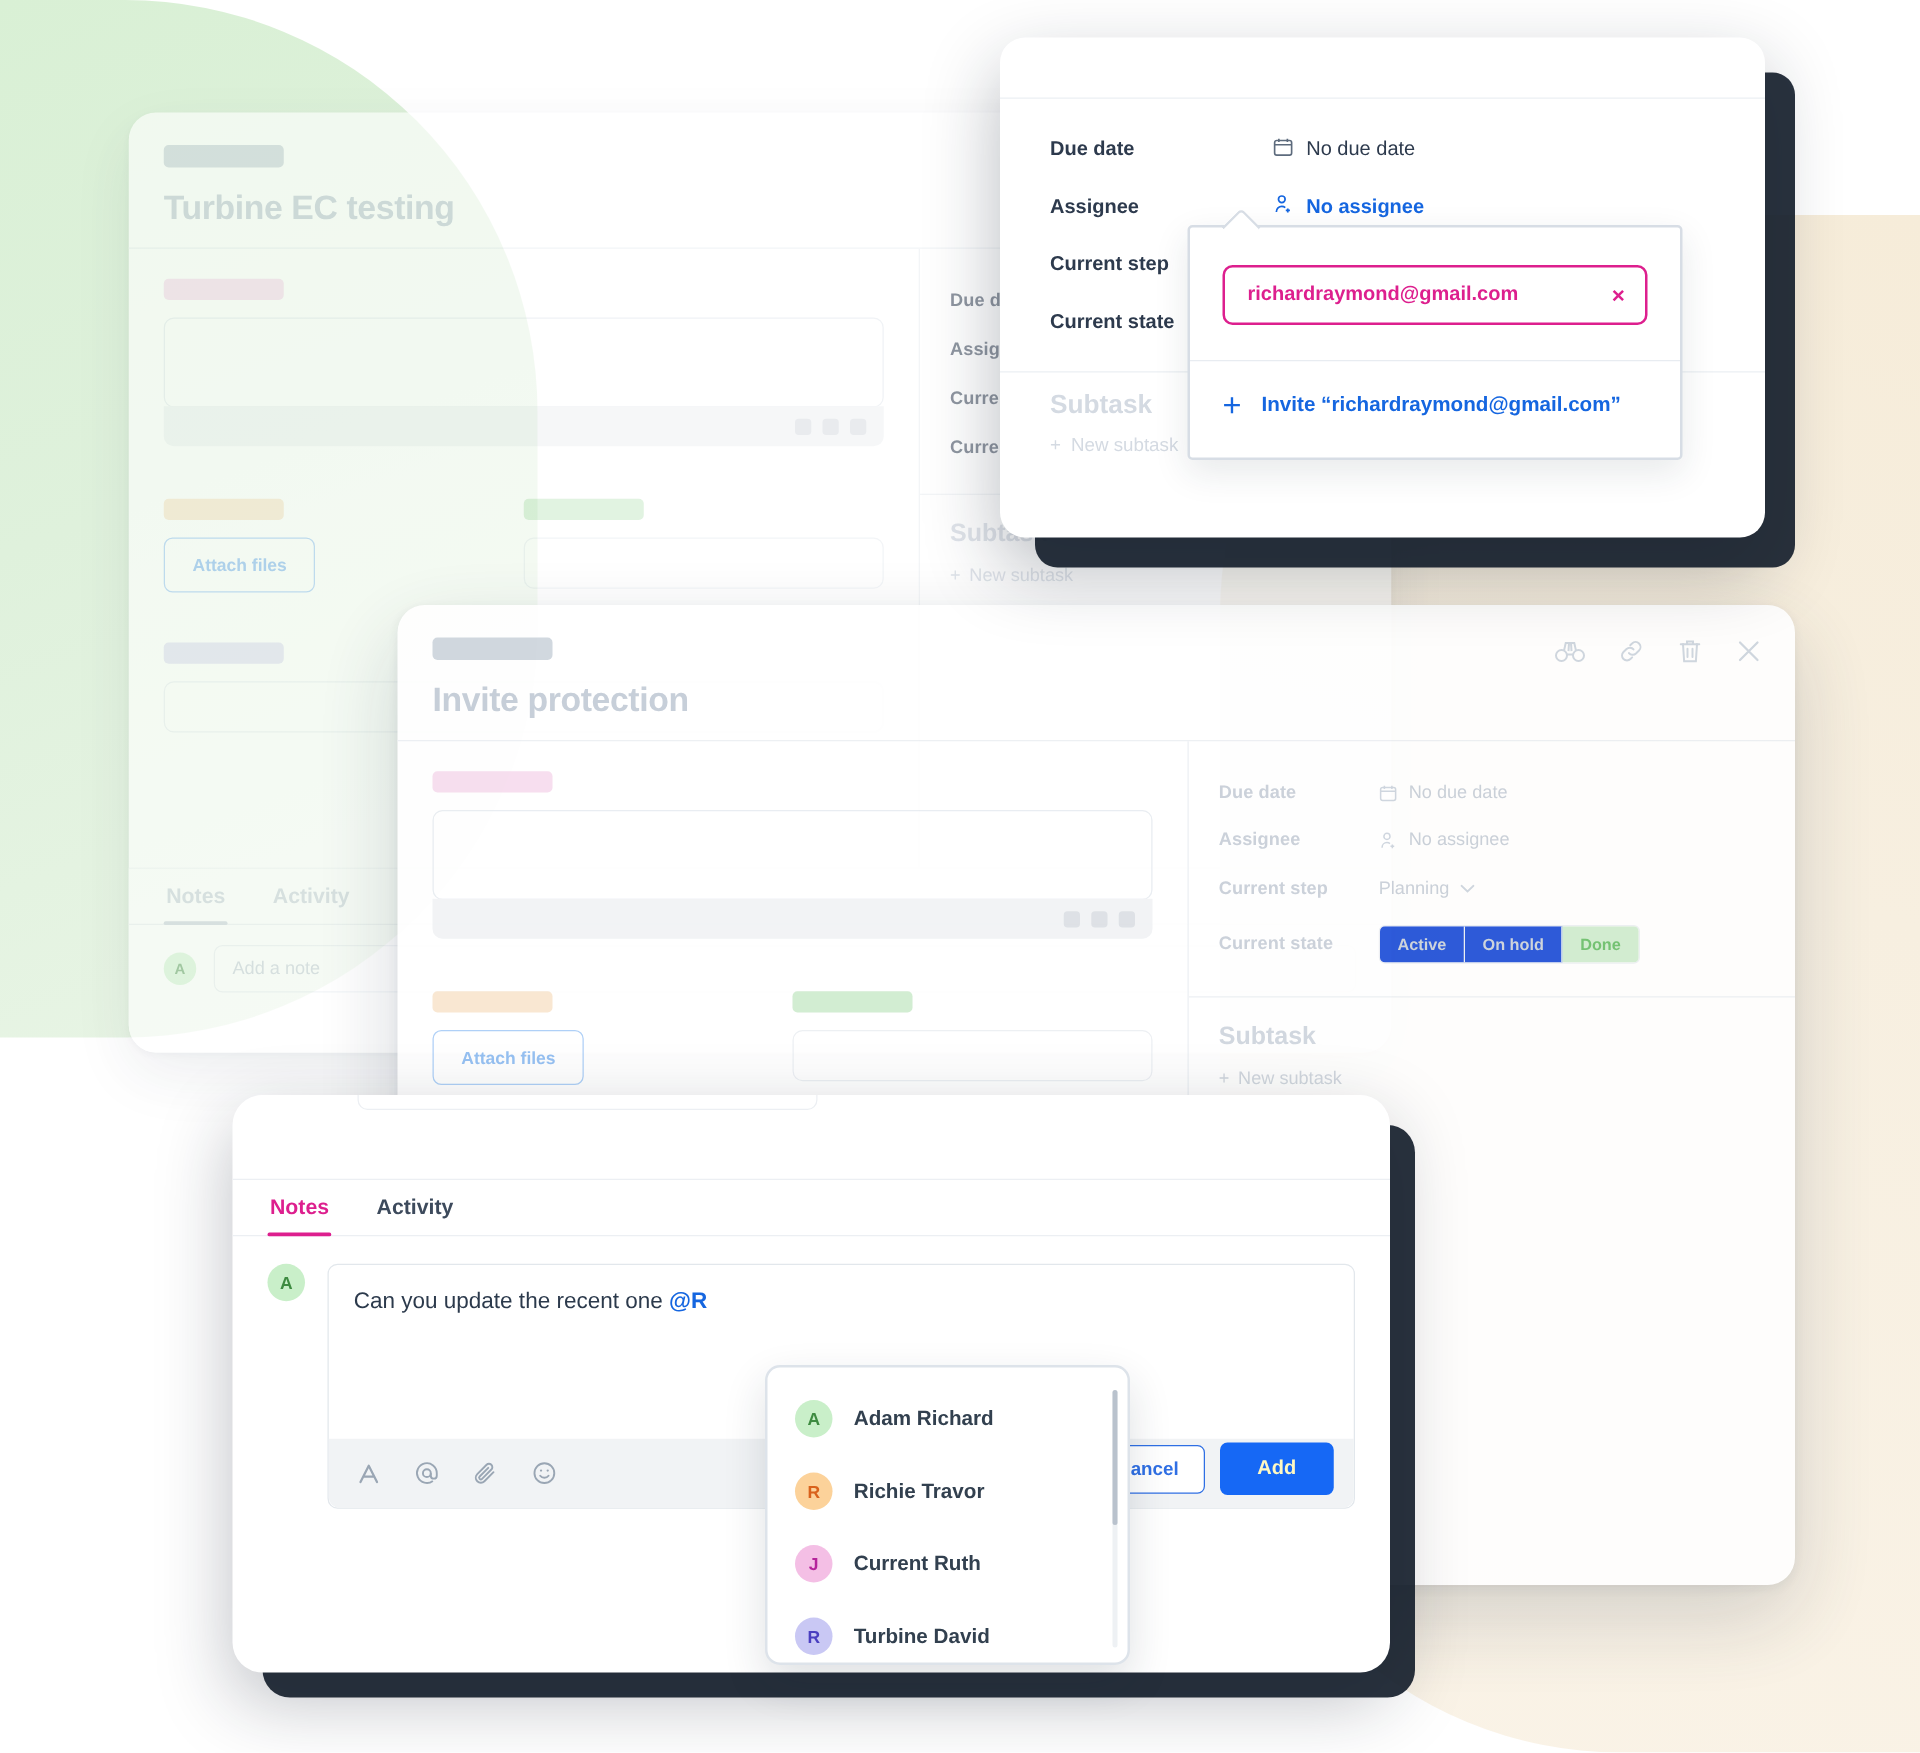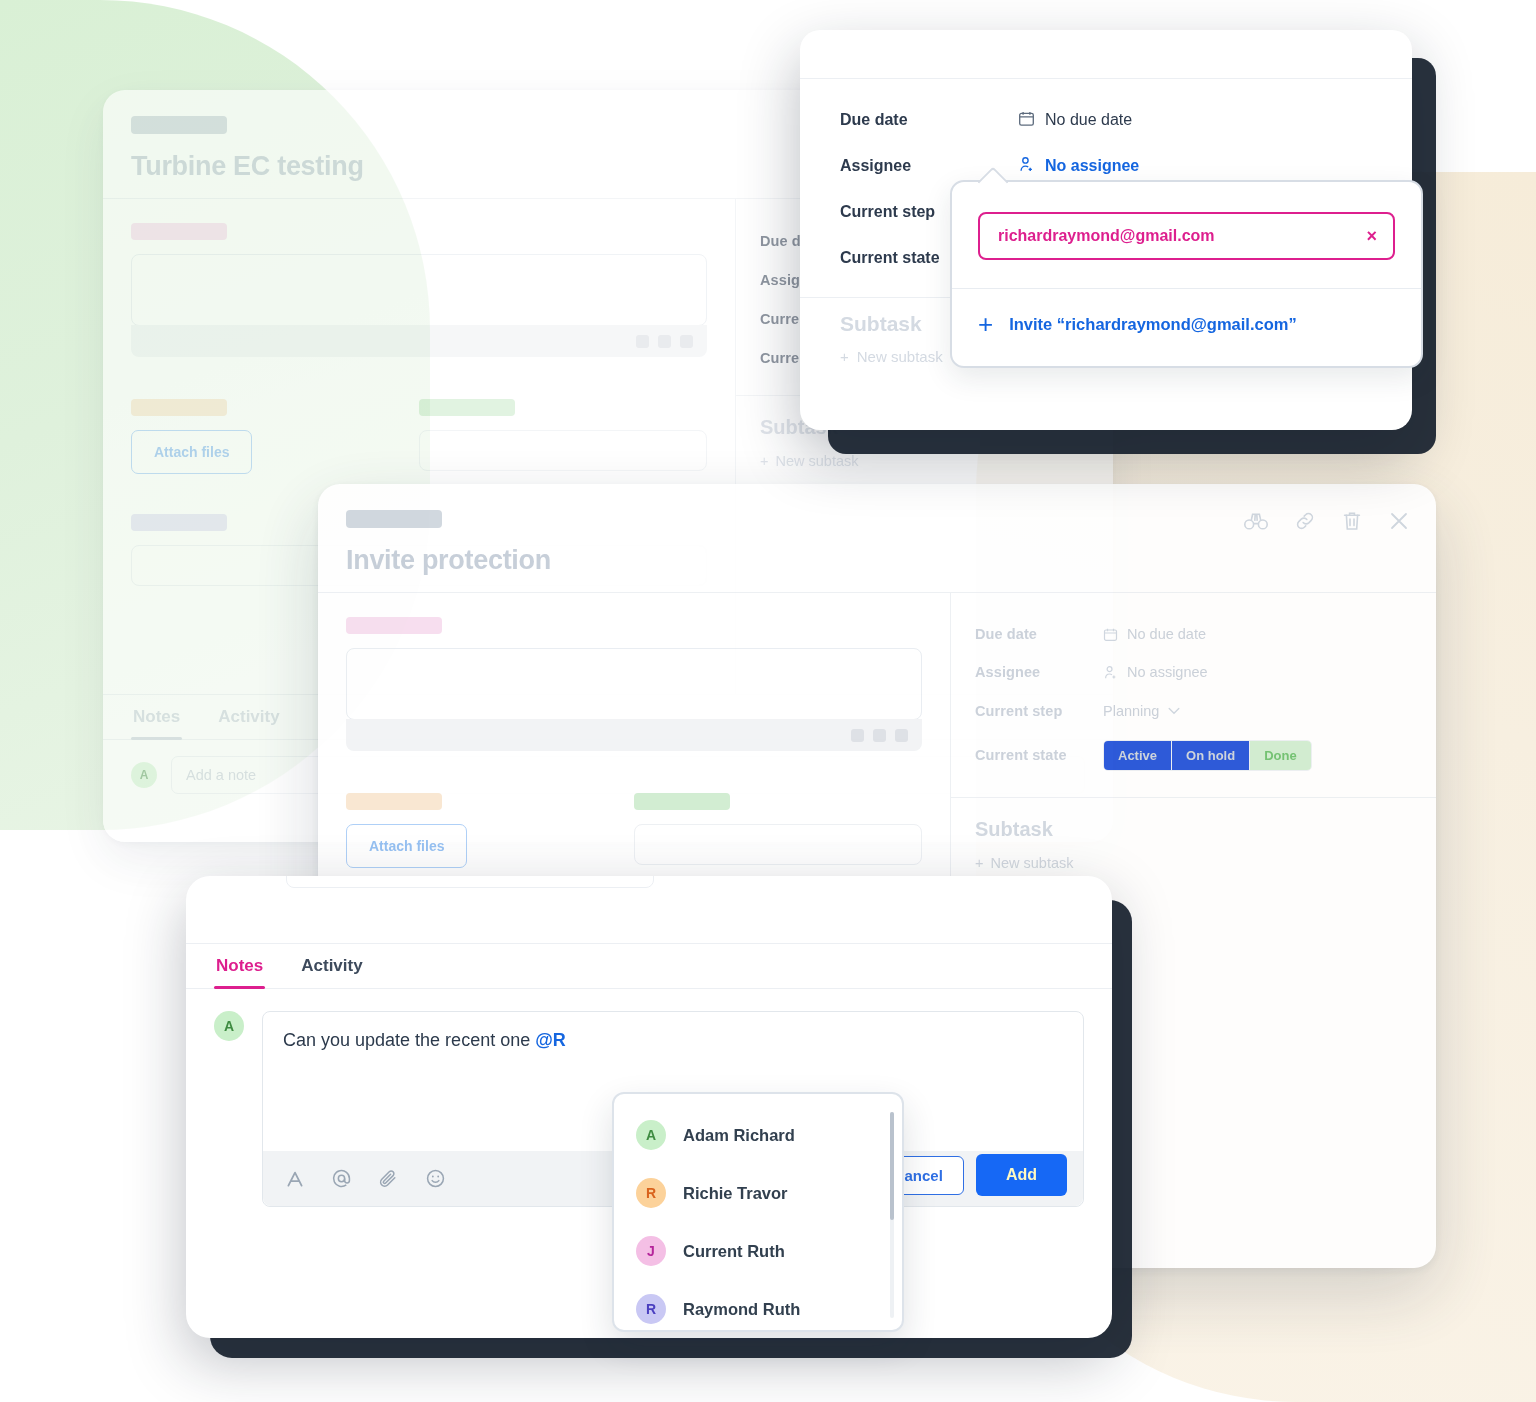--- a/index.html
+++ b/index.html
@@ -181,24 +181,24 @@
   .ap-label { width: 178px; font-size: 16px; font-weight: 600; color: #2d3a4d; }
   .ap-value { font-size: 16px; color: #2d3a4d; display: flex; align-items: center; gap: 10px; }
   .ap-value.link { color: #1566e0; font-weight: 700; }
   .ap-sub { font-size: 21px; font-weight: 700; color: #d4dae2; padding: 14px 40px 0 40px; }
   .ap-new { font-size: 15px; color: #d4dae2; padding: 12px 40px 0 40px; display: flex; align-items: center; gap: 8px; }
 
   
   #invite-pop {
     position: absolute;
     left: 950px; top: 180px;
-    width: 473px; height: 188px;
+    width: 396px; height: 188px;
     background: #fff;
     border: 2px solid #d7dde5;
-    border-radius: 14px;
+    border-radius: 4px;
     box-shadow: 0 10px 28px rgba(30,45,60,.10);
   }
   #invite-pop .caret {
     position: absolute; left: 30px; top: -11px;
     width: 22px; height: 22px; background: #fff;
     border-left: 2px solid #d7dde5; border-top: 2px solid #d7dde5;
     transform: rotate(45deg);
     border-top-left-radius: 4px;
   }
   .email-chip {
@@ -585,19 +585,19 @@
     <div class="mention-item">
       <span class="avatar av-orange">R</span>
       <span class="mention-name">Richie Travor</span>
     </div>
     <div class="mention-item">
       <span class="avatar av-pink">J</span>
       <span class="mention-name">Current Ruth</span>
     </div>
     <div class="mention-item">
       <span class="avatar av-purple">R</span>
-      <span class="mention-name">Raymond  Ruth</span>
+      <span class="mention-name">Turbine  David</span>
     </div>
     <div class="track"></div>
     <div class="thumb"></div>
   </div>
 
 </div>
 
 </body></html>

